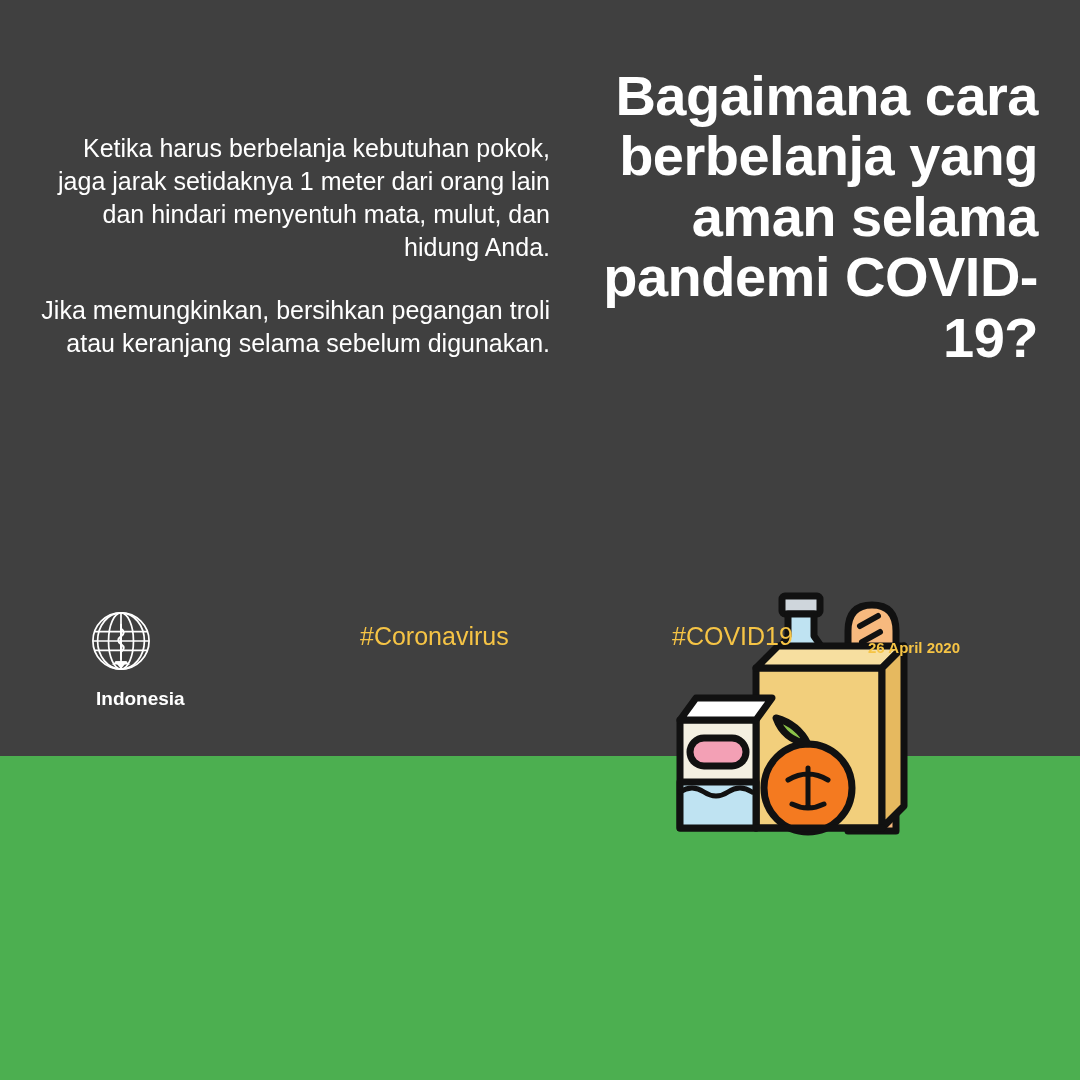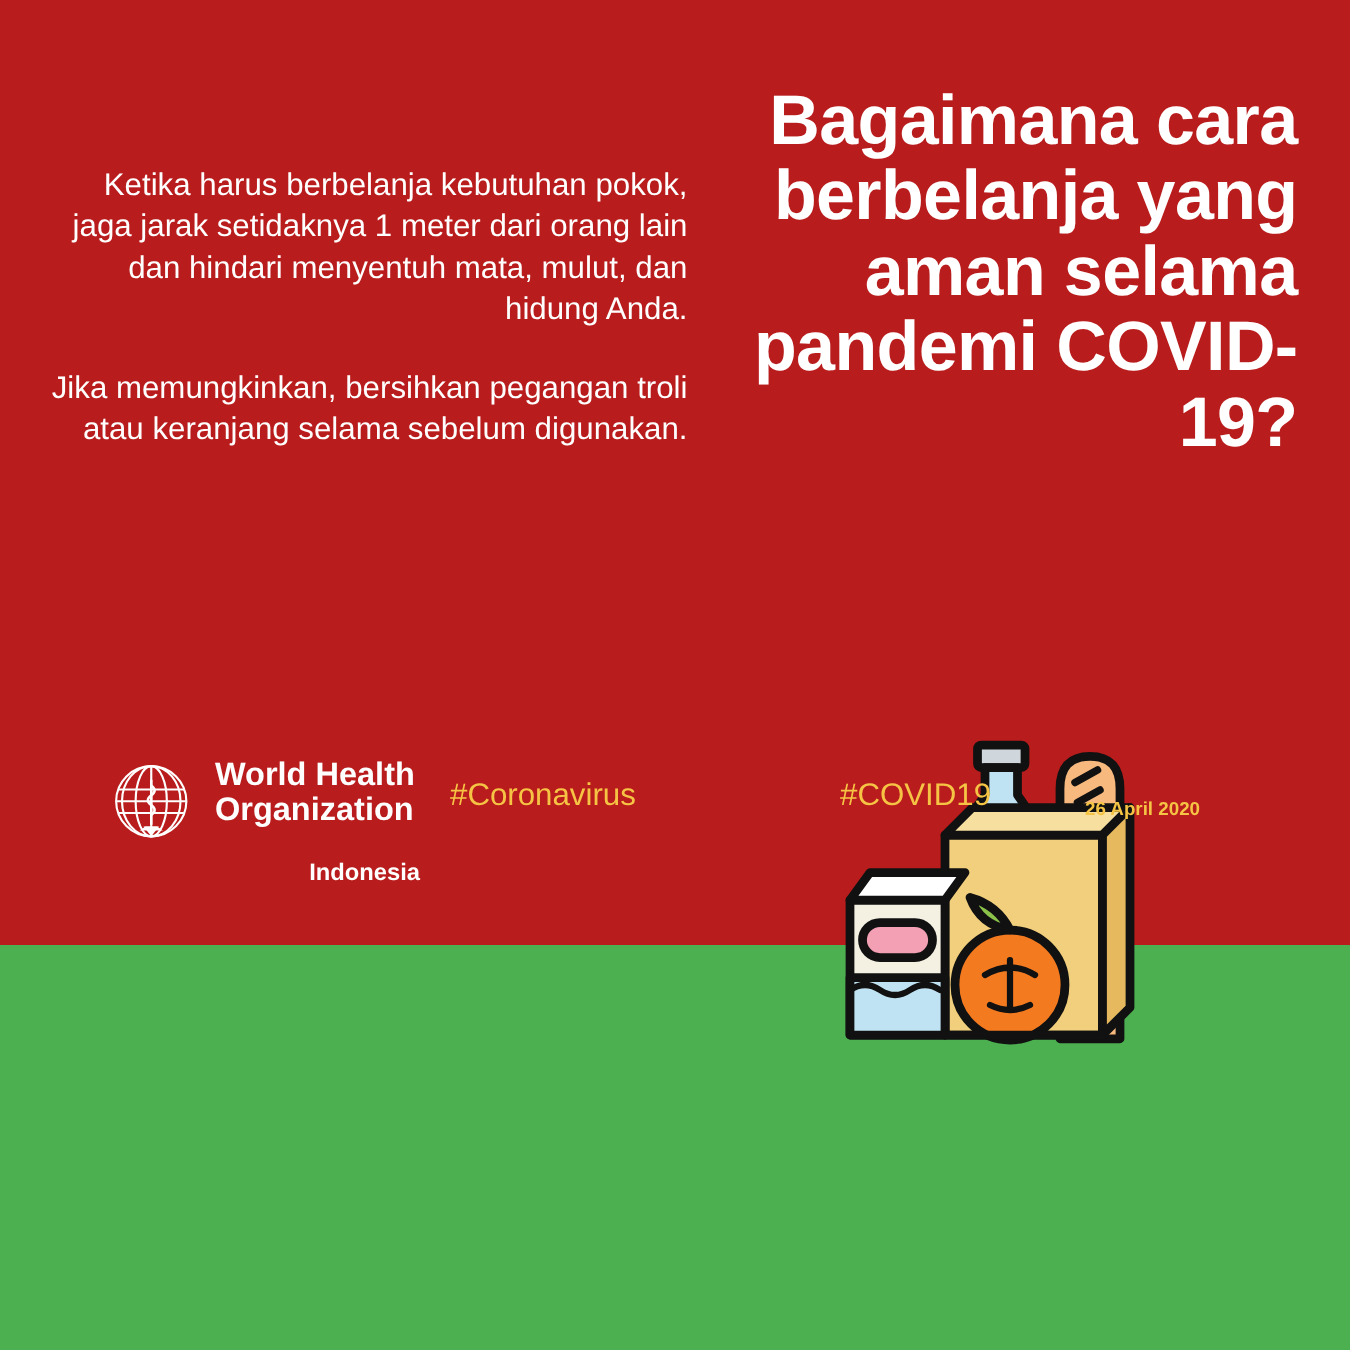--- a/index.html
+++ b/index.html
@@ -10,21 +10,21 @@
     width: 1080px;
     height: 1080px;
     background: #4caf50;
     font-family: "Liberation Sans", sans-serif;
     overflow: hidden;
   }
   .poster {
     position: relative;
     width: 1080px;
     height: 756px;
-    background: #b91c1c;
+    background: #404040;
     box-sizing: border-box;
   }
 
   
   .headline {
     position: absolute;
     right: 42px;
     top: 66px;
     width: 520px;
     text-align: right;
@@ -94,21 +94,21 @@
     white-space: pre-line;
   }
   .who-country {
     position: absolute;
     left: 96px;
     top: 86px;
     color: #ffffff;
     font-size: 19px;
     font-weight: bold;
     width: 240px;
-    text-align: right;
+    text-align: left;
   }
   .hashtag {
     position: absolute;
     top: 20px;
     color: #f6c445;
     font-size: 25px;
     font-weight: normal;
   }
   .hashtag-1 { left: 360px; }
   .hashtag-2 { left: 672px; }
@@ -187,22 +187,20 @@
           </g>
           <g stroke="#ffffff" stroke-width="2.6" fill="none">
             <path d="M50 28 v46"></path>
             <path d="M50 34 q7 5 0 10 q-7 5 0 10 q7 5 0 10"></path>
           </g>
           <g fill="#ffffff" stroke="none">
             <path d="M38 80 l6 -4 h12 l6 4 z"></path>
           </g>
         </svg>
       </span>
-      <span class="who-wordmark">World Health
-Organization</span>
     </div>
     <div class="who-country">Indonesia</div>
 
     <div class="hashtag hashtag-1">#Coronavirus</div>
     <div class="hashtag hashtag-2">#COVID19</div>
     <div class="date">26 April 2020</div>
   </div>
 
 </div>
 

